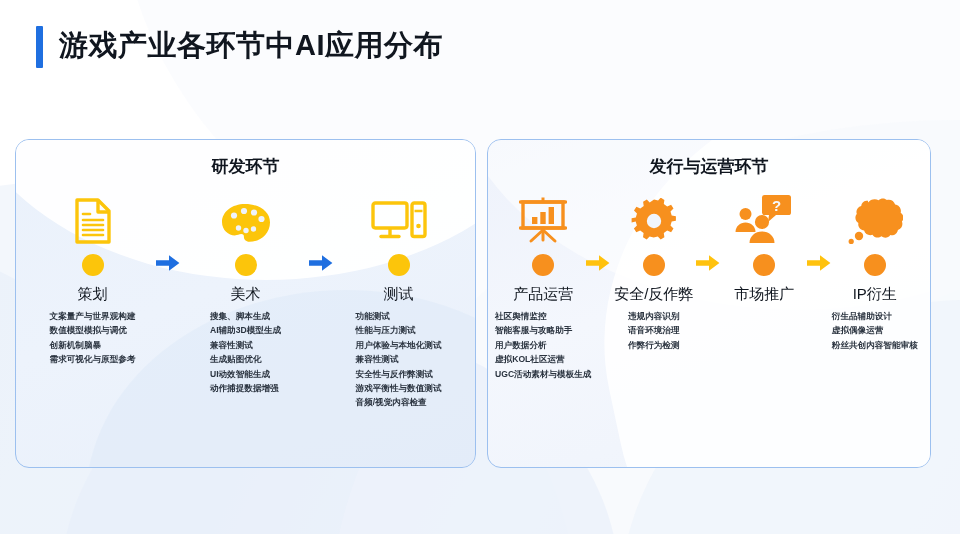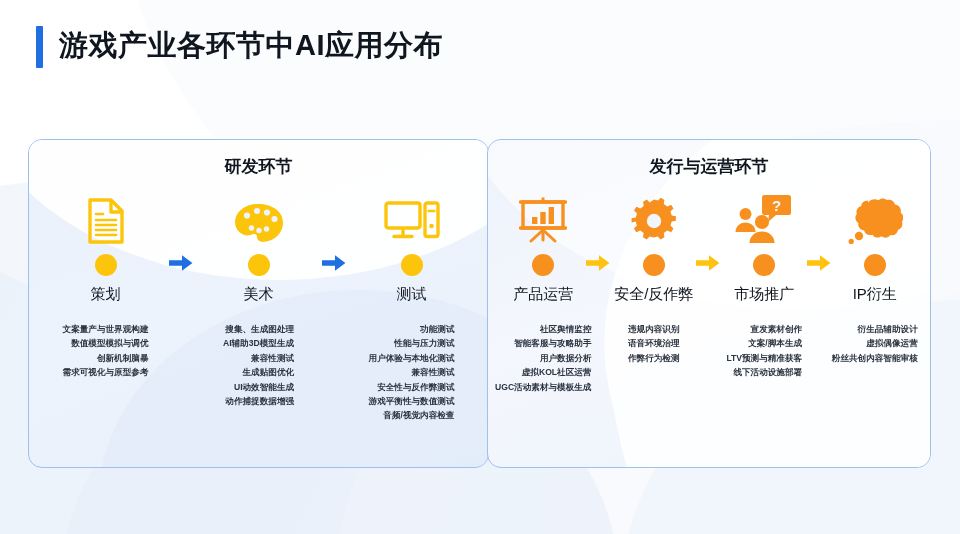--- a/index.html
+++ b/index.html
@@ -22,39 +22,39 @@
   
   .title-row{position:absolute;left:36px;top:26px;display:flex;align-items:flex-start;gap:16px;z-index:3;}
   .title-bar{width:7px;height:42px;background:#1f6fe0;border-radius:1px;}
   .title-text{font-size:29px;font-weight:bold;color:#10161f;letter-spacing:.5px;white-space:nowrap;}
 
   
   .panel{position:absolute;top:139px;height:327px;border:1.3px solid #9cc0ef;
          border-radius:14px;z-index:2;overflow:hidden;}
   .panel-inner{position:absolute;inset:0;overflow:hidden;}
   .panel-wash{position:absolute;border-radius:50%;}
-  #panel-dev{left:28px;width:459px;
+  #panel-dev{left:15px;width:459px;
      background:linear-gradient(160deg,#eaf1fb 0%,#edf3fc 45%,#e9f0fa 100%);}
   #panel-dev .pw1{width:620px;height:430px;left:-60px;top:-290px;background:#ffffff;opacity:.93;}
   #panel-dev .pw2{width:520px;height:420px;left:70px;top:150px;background:#dfe9f8;opacity:.55;}
   #panel-ops{left:487px;width:442px;
      background:linear-gradient(160deg,#eef2fb 0%,#f4f7fd 45%,#eef3fb 100%);}
   #panel-ops .pw1{width:700px;height:500px;left:-40px;top:-330px;background:#ffffff;opacity:.55;}
   #panel-ops .pw2{width:640px;height:560px;left:120px;top:-70px;background:#ffffff;opacity:.85;
       transform:rotate(-12deg);border-radius:45%;}
   .panel-content{position:relative;z-index:2;height:100%;}
   .panel-title{text-align:center;font-size:17px;font-weight:bold;color:#10161f;padding-top:15px;}
 
   
   .stages{display:flex;margin-top:6px;}
   .stage{flex:1;display:flex;flex-direction:column;align-items:center;position:relative;}
   .icon-slot{height:60px;display:flex;align-items:flex-end;justify-content:center;}
   .dot{width:22px;height:22px;border-radius:50%;margin-top:10px;}
   .stage-label{margin-top:9px;font-size:15px;font-weight:normal;color:#10161f;white-space:nowrap;}
-  .items{margin-top:21px;display:flex;flex-direction:column;align-items:flex-end;gap:4.5px;}
+  .items{margin-top:8px;display:flex;flex-direction:column;align-items:flex-start;gap:4.5px;}
   .item{font-size:8.6px;color:#2b3440;white-space:nowrap;line-height:1.15;font-weight:600;}
 
   
   .arrow{position:absolute;top:70px;right:-11px;width:24px;height:18px;}
 
   #panel-dev .dot{background:#fcc50b;}
   #panel-ops .dot{background:#f7901e;}
 
   .icon-svg{display:block;}
 </style>
@@ -122,21 +122,21 @@
                 <circle cx="41.5" cy="17" r="3.1"></circle>
           <circle cx="18.5" cy="26" r="2.7"></circle>
                 <circle cx="26" cy="28.5" r="2.7"></circle>
           <circle cx="33.5" cy="27" r="2.7"></circle>
         </g>
             </svg>
           </div>
           <div class="dot" style="background: rgb(252, 197, 11);"></div>
           <div class="stage-label">美术</div>
           <div class="items">
-            <div class="item">搜集、生成图处理</div>
+            <div class="item">搜集、脚本生成</div>
             <div class="item">AI辅助3D模型生成</div>
             <div class="item">兼容性测试</div>
             <div class="item">生成贴图优化</div>
             <div class="item">UI动效智能生成</div>
             <div class="item">动作捕捉数据增强</div>
           </div>
           <div class="arrow">
             <svg class="icon-svg" width="24" height="18" viewBox="0 0 24 18">
     <path d="M0 6.2h13V1.2L23.4 9 13 16.8v-5H0z" fill="#1f6fe0"></path>
             </svg>
@@ -242,26 +242,20 @@
         <g fill="#f7901e">
           <circle cx="10.5" cy="20" r="6"></circle>
           <path d="M.5 38c0-5.6 4.5-9.6 10-9.6s10 4 10 9.6z"></path>
           <circle cx="27" cy="28" r="7.1"></circle>
           <path d="M14.5 49c0-6.6 5.6-11.4 12.5-11.4S39.5 42.4 39.5 49z"></path>
         </g>
             </svg>
           </div>
           <div class="dot" style="background: rgb(247, 144, 30);"></div>
           <div class="stage-label">市场推广</div>
-          <div class="items">
-            <div class="item">宣发素材创作</div>
-            <div class="item">文案/脚本生成</div>
-            <div class="item">LTV预测与精准获客</div>
-            <div class="item">线下活动设施部署</div>
-          </div>
           <div class="arrow">
             <svg class="icon-svg" width="24" height="18" viewBox="0 0 24 18">
     <path d="M0 6.2h13V1.2L23.4 9 13 16.8v-5H0z" fill="#ffc20e"></path>
             </svg>
           </div>
         </div>
         <div class="stage">
           <div class="icon-slot">
             <svg class="icon-svg" width="56" height="48" viewBox="0 0 56 48">
         <path d="M21 6.5c2.4-3.2 7.2-4.3 10.6-2.2 2.1-2.3 6-2.6 8.3-.3 3.5-1.1 7.4 1 8.2 4.6 3.9.4 6.6 4.3 5.6 8.1 3 1.9 3.6 6.3 1.2 8.9 1.5 3.3-.5 7.4-4 8.3-.4 3.6-4.1 6.1-7.6 5.1-1.9 3-6.2 3.6-8.9 1.3-2.7 2.3-7.1 1.5-8.9-1.6-3.4 1.4-7.4-.6-8.4-4.2-3.8-.2-6.6-3.9-5.7-7.6-3.2-1.8-4-6.3-1.6-9-1.3-3.4.9-7.3 4.4-8 .2-2.6 2.3-4.8 5-5.2 .6-.1 1.2-.1 1.8 0z" fill="#f7901e"></path>

